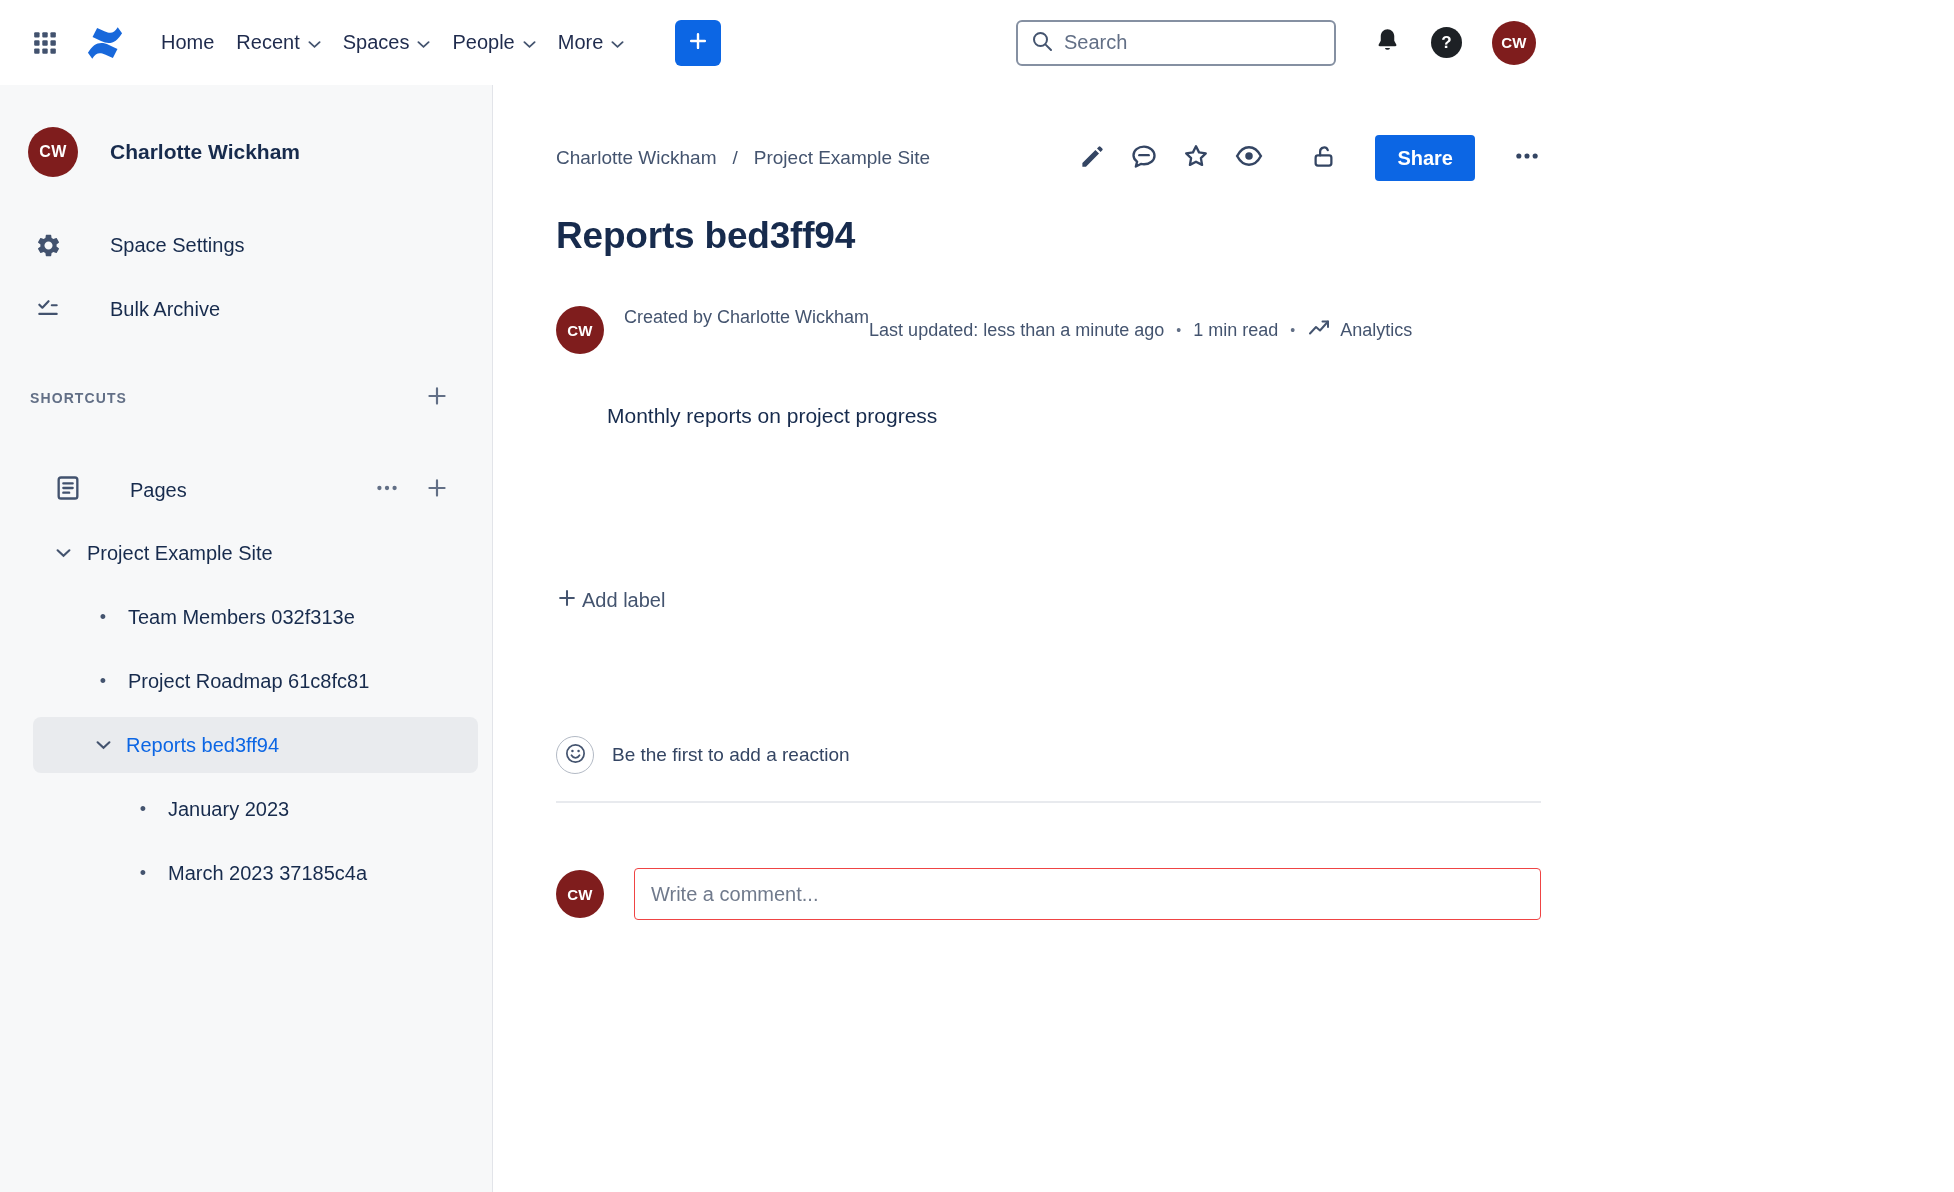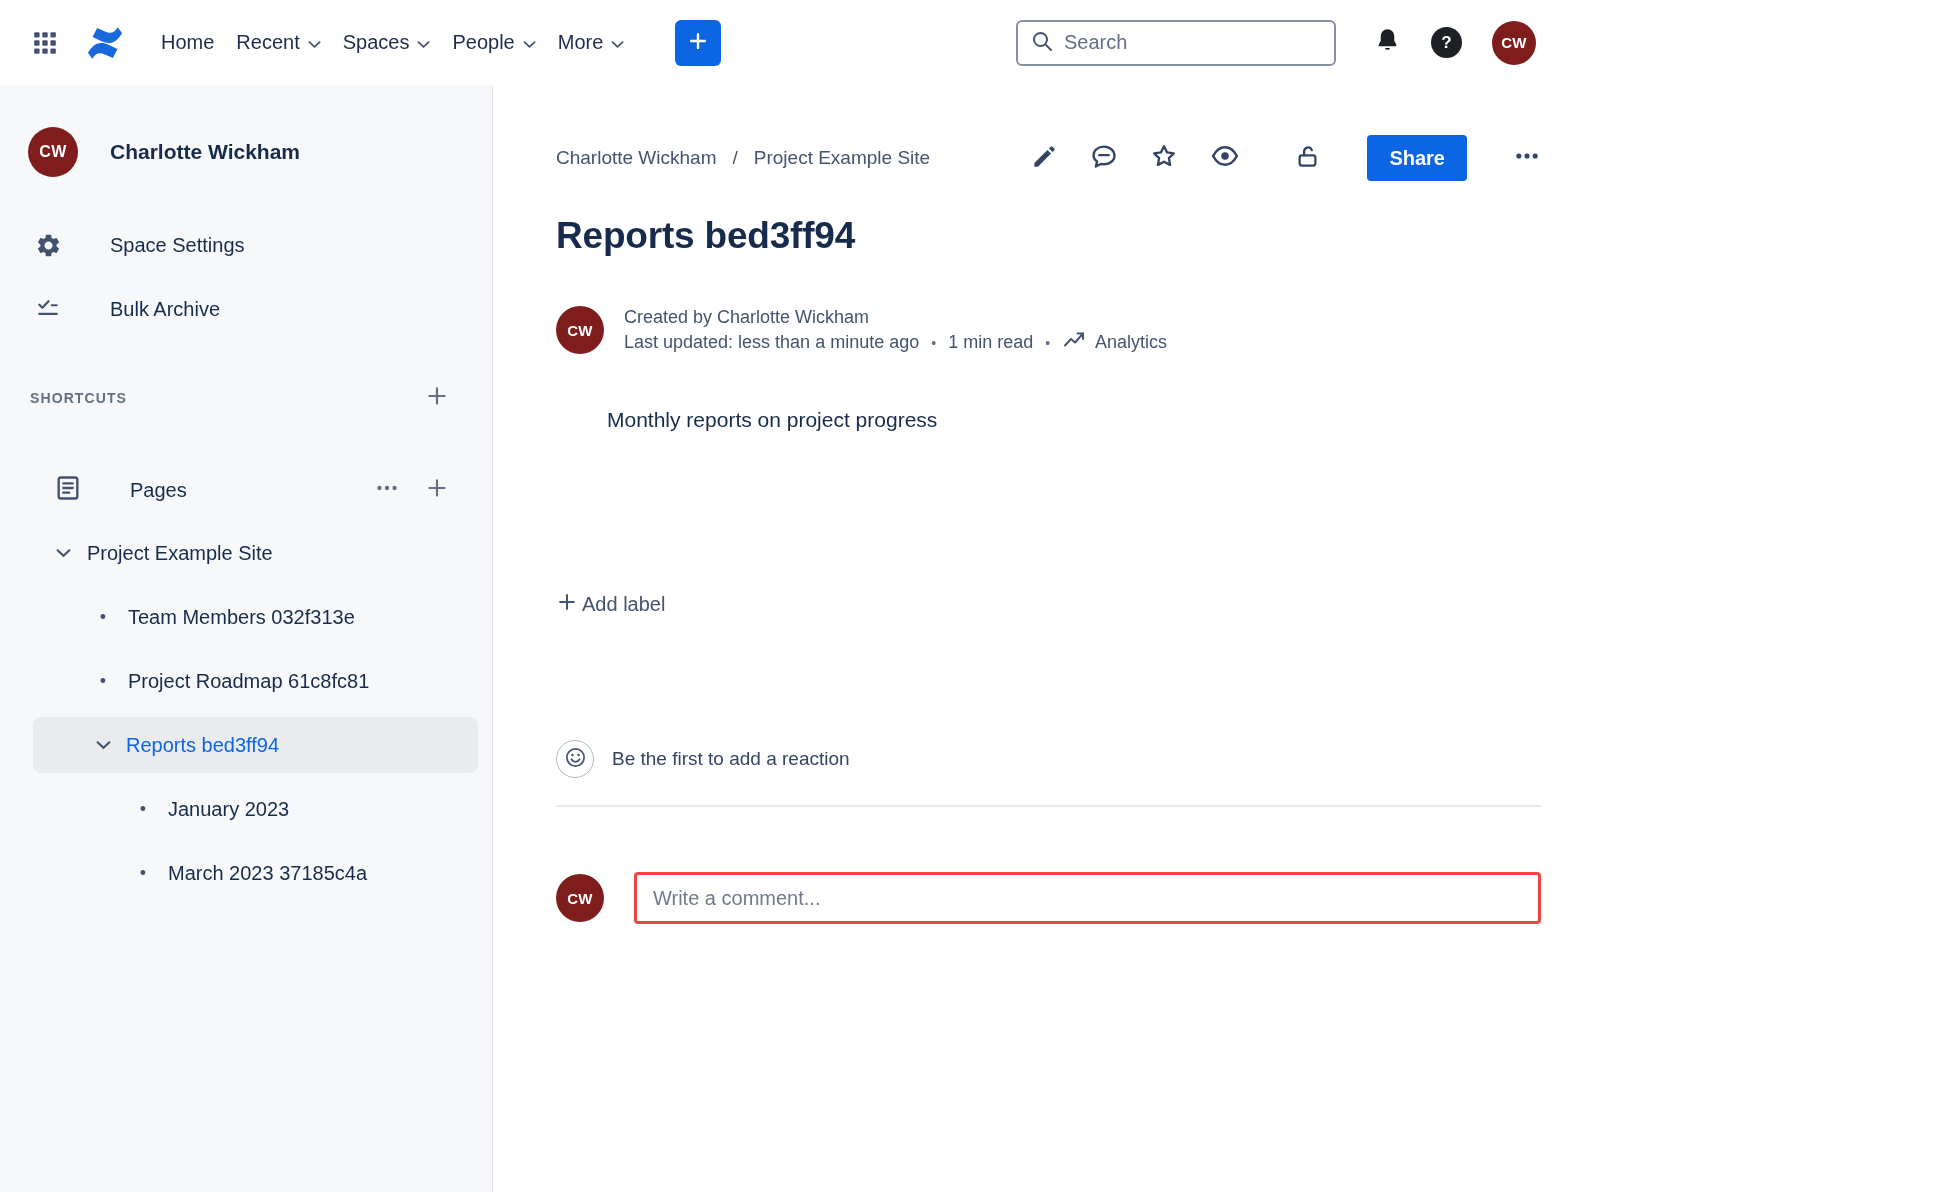--- a/index.html
+++ b/index.html
@@ -46,40 +46,40 @@
   .lvl2 .tree-label, .lvl3 .tree-label { margin-left:18px; }
   .tree-row.selected { height:56px; margin:4px 14px 4px 33px; padding-left:63px; background:#e9ebee; border-radius:8px; }
   .tree-row.selected .tree-label { margin-left:15px; color:#0c66e4; font-weight:500; }
 
   
   .main { position:absolute; top:85px; left:494px; width:1460px; height:1107px; background:#fff; padding:50px 0 0 62px; }
   .main-inner { width:985px; }
   .page-toolbar { display:flex; align-items:center; justify-content:space-between; height:46px; }
   .breadcrumb { display:flex; align-items:center; gap:16px; font-size:19px; color:#44546f; }
   .breadcrumb a { color:#44546f; text-decoration:none; cursor:pointer; }
-  .page-actions { display:flex; align-items:center; gap:32px; color:#344563; }
+  .page-actions { display:flex; align-items:center; gap:24px; color:#344563; }
   .page-actions button { display:flex; align-items:center; }
   .gap-left { margin-left:22px; }
   .share-btn { margin-left:14px; height:46px; padding:0 22px; border-radius:4px; background:#0c66e4; color:#fff !important; font-size:20px; font-weight:600; display:flex; align-items:center; }
   .more-btn { margin-left:14px; }
   .page-title { margin-top:30px; font-size:37px; line-height:50px; font-weight:700; color:#172b4d; letter-spacing:-.2px; }
   .byline { margin-top:45px; display:flex; gap:20px; }
   .byline-avatar { width:48px; height:48px; font-size:15px; flex:0 0 48px; }
-  .byline-text { display:flex; flex-direction:column; justify-content:space-between; padding:1px 0; font-size:18px; color:#44546f; }
+  .byline-text { display:flex; justify-content:space-between; padding:1px 0; font-size:18px; color:#44546f; }
   .byline-line2 { display:flex; align-items:center; gap:12px; }
   .byline .dot { color:#626f86; font-size:14px; }
   .analytics { display:flex; align-items:center; gap:9px; cursor:pointer; }
   .body-text { margin-top:48px; margin-left:51px; font-size:21px; line-height:28px; color:#172b4d; }
   .add-label { margin-top:156px; display:flex; align-items:center; gap:4px; font-size:20px; color:#44546f; height:28px; }
   .reaction-row { margin-top:122px; display:flex; align-items:center; gap:18px; }
   .reaction-btn { width:38px; height:38px; border:1px solid #b3bac5; border-radius:50%; display:flex; align-items:center; justify-content:center; background:#fff; }
   .reaction-text { font-size:19px; color:#344563; }
   .divider { margin-top:27px; border:none; border-top:2px solid #e8eaee; }
   .comment-row { margin-top:65px; display:flex; align-items:center; gap:30px; }
-  .comment-input { flex:1; height:52px; border:3px solid #ef4444; border-radius:4px; padding:0 16px; font-size:20px; font-family:inherit; color:#344563; outline:none; background:#fff; }
+  .comment-input { flex:1; height:52px; border:1px solid #ef4444; border-radius:4px; padding:0 16px; font-size:20px; font-family:inherit; color:#344563; outline:none; background:#fff; }
   .comment-input::placeholder { color:#707a8c; }
 </style>
 </head>
 <body>
 
 <div class="app">
 
   <header class="topbar">
     <button class="grid-btn">
       <svg width="26" height="26" viewBox="0 0 24 24" fill="#42526e">

